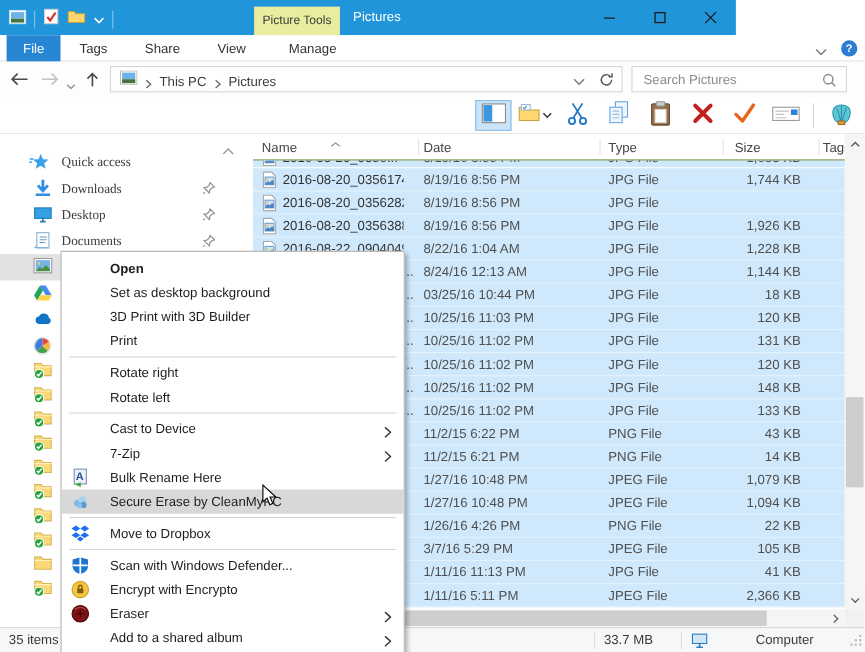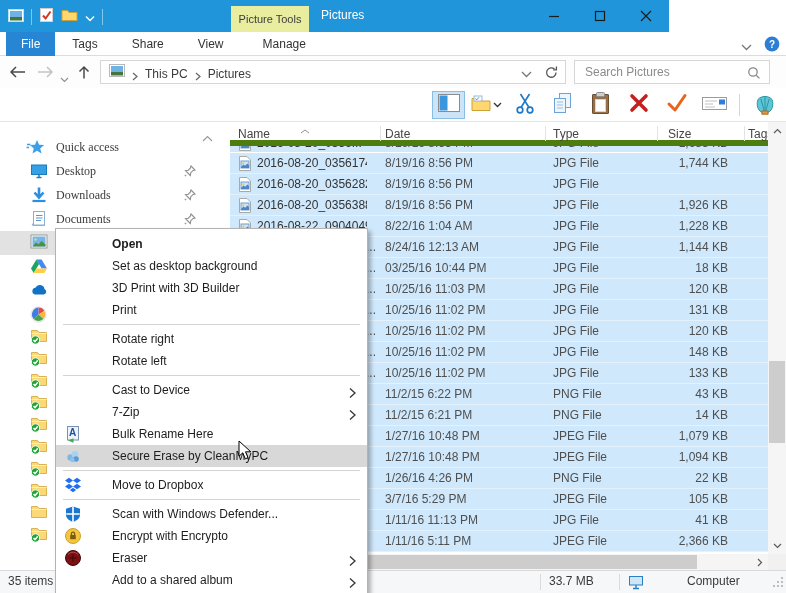--- a/index.html
+++ b/index.html
@@ -55,21 +55,21 @@
   .sblabel{position:absolute;left:56px;top:0;line-height:24px;}
   .sbpin{position:absolute;left:184px;top:6px;}
   #sb-tree{position:absolute;left:0;top:204px;width:230px;}
   .treerow{position:relative;height:22px;}
   .treerow .sbicon{top:2px;}
   #sb-scrollup{position:absolute;left:202px;top:6px;}
 
   
   #list{position:absolute;left:230px;top:122px;width:556px;height:448px;background:#fff;}
   #lheader{position:absolute;left:0;top:0;width:538px;height:24px;background:#fff;
-    border-bottom:6px solid #4d7c0f;font-size:12px;color:#454545;}
+    border-bottom:1px solid #4d7c0f;font-size:12px;color:#454545;}
   .hcell{position:absolute;top:0;line-height:24px;}
   .hsep{position:absolute;top:4px;width:1px;height:15px;background:#e3e3e3;}
   #sortcaret{position:absolute;left:70px;top:1px;}
   #rows{position:absolute;left:0;top:24px;width:538px;}
   .frow{position:relative;width:538px;height:21px;background:#cfe8fb;border-bottom:1px solid #e4f2fd;}
   .frow.partial{height:7px;overflow:hidden;border-bottom:1px solid #fff;}
   .frow-in{position:absolute;left:0;top:0;width:538px;height:20px;line-height:20px;font-size:12px;color:#4f4f4f;}
   .partial .frow-in{top:-13px;}
   .ficon{position:absolute;left:8px;top:2px;}
   .fname{position:absolute;left:27px;width:110px;white-space:nowrap;overflow:hidden;color:#333;}
@@ -89,21 +89,21 @@
 
   
   #statusbar{position:absolute;left:0;top:570px;width:786px;height:23px;background:#f6f7f9;
     border-top:1px solid #d9d9d9;font-size:12px;color:#3a3a3a;}
   .stsep{position:absolute;top:3px;width:1px;height:16px;background:#dcdcdc;}
   #grip{position:absolute;right:2px;bottom:2px;}
 
   
   #menu{position:absolute;left:55px;top:228px;width:313px;background:#fff;border:1px solid #b3b3b3;
     box-shadow:3px 3px 4px rgba(0,0,0,.28);z-index:50;padding:4px 0;}
-  .mitem{position:relative;height:22px;line-height:22px;font-size:12px;color:#1d1d1d;padding-left:56px;}
+  .mitem{position:relative;height:22px;line-height:22px;font-size:12px;color:#1d1d1d;padding-left:44px;}
   .mitem.bold{font-weight:bold;}
   .mitem.hl{background:#d8d8d8;}
   .micon{position:absolute;left:8px;top:2px;width:18px;height:18px;}
   .marrow{position:absolute;right:11px;top:5px;}
   .msep{border-top:1px solid #d4d4d4;margin:3px 7px;}
 
   #cursor{position:absolute;left:238px;top:440px;z-index:60;}
 </style>
 </head>
 <body>
@@ -313,35 +313,35 @@
   <div id="sb-items">
       <div class="sbitem">
         <span class="sbicon qa"><svg width="20" height="18">
             <path d="M11 2 l2.1 4.7 5 .4 -3.9 3.4 1.3 5 -4.5-2.8 -4.5 2.8 1.3-5 L4 7.1 l5-.4z" fill="#3aa0e8"></path>
             <path d="M1 6.5h3.5 M0.5 9.5h2.5" stroke="#3aa0e8" stroke-width="1.4"></path>
           </svg></span>
         <span class="sblabel">Quick access</span>
       </div>
       <div class="sbitem">
         <span class="sbicon"><svg width="18" height="18">
-            <rect x="1.5" y="3" width="15" height="9.5" fill="#34a1e6" stroke="#1d7bb8"></rect>
-            <path d="M6.5 15.5 h5 M9 12.5 v3" stroke="#1d7bb8" stroke-width="1.5"></path>
-          </svg></span>
-        <span class="sblabel">Desktop</span>
+            <path d="M9 1.5 v8.5 M4.5 6.5 L9 11.5 l4.5-5" stroke="#2e8ee0" stroke-width="2.6" fill="none"></path>
+            <path d="M2.5 15 h13" stroke="#2e8ee0" stroke-width="2.2"></path>
+          </svg></span>
+        <span class="sblabel">Downloads</span>
         <span class="sbpin"><svg width="12" height="12">
             <path d="M7 1 l4 4 -2.2.7 -2 2 -.5 2.8 -4.8-4.8 2.8-.5 2-2z" fill="none" stroke="#8f8f8f" stroke-width="1.1"></path>
             <path d="M2.2 9.8 L0.8 11.2" stroke="#8f8f8f" stroke-width="1.1"></path>
           </svg></span>
       </div>
       <div class="sbitem">
         <span class="sbicon"><svg width="18" height="18">
-            <path d="M9 1.5 v8.5 M4.5 6.5 L9 11.5 l4.5-5" stroke="#2e8ee0" stroke-width="2.6" fill="none"></path>
-            <path d="M2.5 15 h13" stroke="#2e8ee0" stroke-width="2.2"></path>
-          </svg></span>
-        <span class="sblabel">Downloads</span>
+            <rect x="1.5" y="3" width="15" height="9.5" fill="#34a1e6" stroke="#1d7bb8"></rect>
+            <path d="M6.5 15.5 h5 M9 12.5 v3" stroke="#1d7bb8" stroke-width="1.5"></path>
+          </svg></span>
+        <span class="sblabel">Desktop</span>
         <span class="sbpin"><svg width="12" height="12">
             <path d="M7 1 l4 4 -2.2.7 -2 2 -.5 2.8 -4.8-4.8 2.8-.5 2-2z" fill="none" stroke="#8f8f8f" stroke-width="1.1"></path>
             <path d="M2.2 9.8 L0.8 11.2" stroke="#8f8f8f" stroke-width="1.1"></path>
           </svg></span>
       </div>
       <div class="sbitem">
         <span class="sbicon"><svg width="18" height="18">
             <rect x="3.5" y="1.5" width="11" height="14" fill="#fff" stroke="#8ab1d4"></rect>
             <path d="M6 5.5h6.5 M6 8h6.5 M6 10.5h5" stroke="#5f96c9"></path>
             <path d="M3.5 13 l-1.5 2 h12" stroke="#8ab1d4" fill="none"></path>

